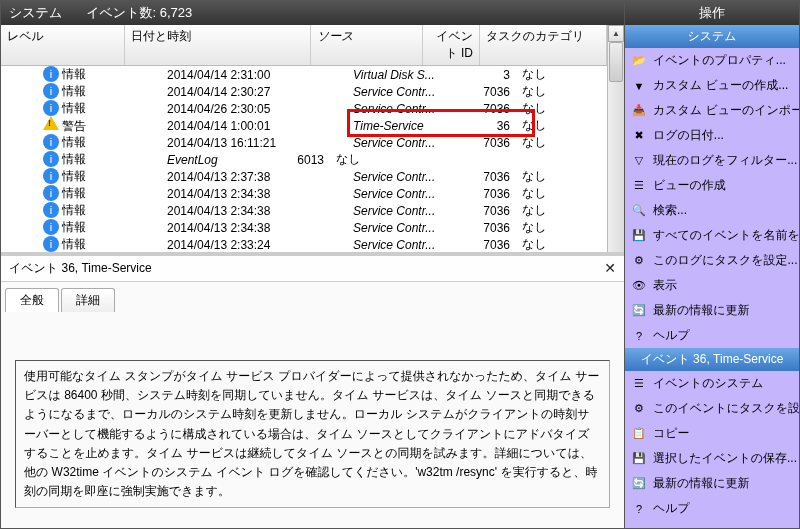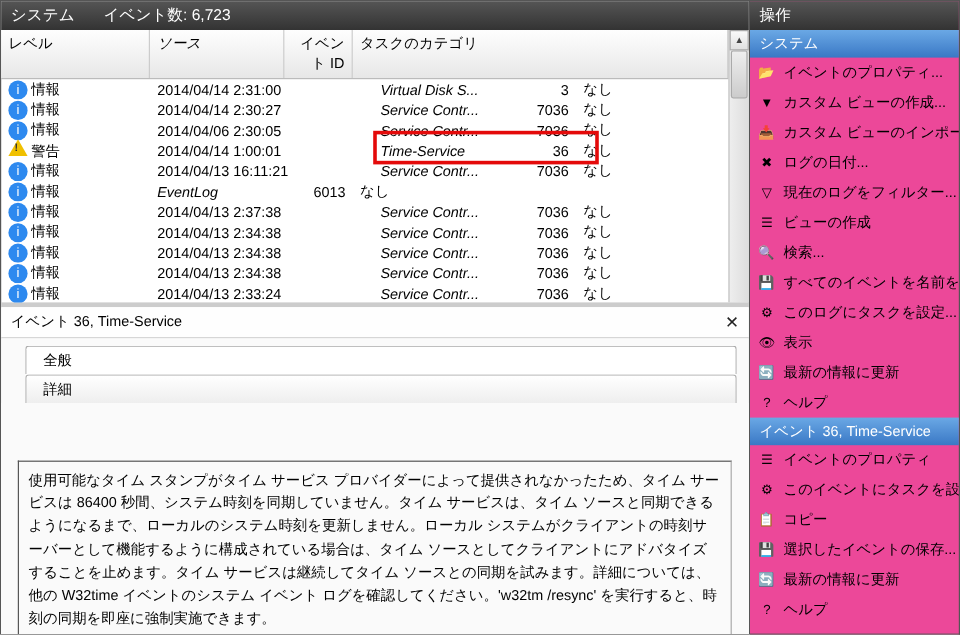--- a/index.html
+++ b/index.html
@@ -7,38 +7,38 @@
 .container { display: flex; width: 100%; height: 100%; }
 .main { flex: 1; display: flex; flex-direction: column; border: 1px solid #555; background: #fff; }
 .main-title { background: linear-gradient(#555,#333); color: #fff; padding: 3px 8px; font-size: 13px; display: flex; gap: 24px; }
 .grid-hdr { display: flex; background: linear-gradient(#fefefe,#e7e7e7); border-bottom: 1px solid #bbb; }
 .grid-hdr .col { padding: 3px 6px; border-right: 1px solid #ccc; font-size: 12px; }
 .c-lvl { width: 124px; }
 .c-date { width: 186px; }
 .c-src { width: 112px; font-style: italic; }
 .c-eid { width: 57px; text-align: right; padding-right: 10px; }
 .c-cat { flex: 1; }
-.rows { height: 186px; overflow: hidden; position: relative; }
+.rows { height: 186px; overflow: hidden; position: relative; margin-left: 36px; }
 .row { display: flex; height: 17px; align-items: center; font-size: 12px; }
 .row .col { padding: 0 6px; white-space: nowrap; overflow: hidden; text-overflow: ellipsis; }
 .ic { width: 16px; height: 16px; display: inline-flex; align-items: center; justify-content: center; margin-right: 3px; flex-shrink: 0; font-size: 11px; font-family: Arial, sans-serif; }
 .ic-info { background: #2d89ef; color: #fff; border-radius: 50%; }
 .ic-warn { width: 0; height: 0; border-left: 8px solid transparent; border-right: 8px solid transparent; border-bottom: 14px solid #f0c000; position: relative; }
 .ic-warn::after { content: "!"; position: absolute; left: -3px; top: 2px; color: #333; font-size: 9px; font-weight: bold; }
 .hl { position: absolute; border: 3px solid #e40a0a; pointer-events: none; }
 .splitter { height: 4px; background: #ccc; cursor: row-resize; }
 .detail-hdr { display: flex; justify-content: space-between; padding: 4px 8px; background: #fefefe; border-bottom: 1px solid #ccc; font-size: 12px; }
 .close-x { cursor: pointer; font-family: Arial; font-size: 14px; color: #222; }
-.tabs { display: flex; padding: 6px 8px 0 20px; background: #fafafa; flex-direction: column; }
+.tabs { display: flex; padding: 6px 8px 0 4px; background: #fafafa; }
 .tab { padding: 3px 14px; border: 1px solid #aaa; border-bottom: none; margin-right: 2px; background: linear-gradient(#fff,#eee); border-radius: 3px 3px 0 0; cursor: pointer; font-size: 12px; }
 .tab.active { background: #fff; }
 .detail-body { flex: 1; padding: 10px 14px; background: #fafafa; overflow: auto; }
 .msg { border: 1px inset #aaa; padding: 6px 8px; line-height: 1.6; font-size: 12px; min-height: 110px; background: #fafafa; margin-top: 38px; }
 .props { margin-top: 18px; display: grid; grid-template-columns: 100px 190px 110px 170px; row-gap: 7px; font-size: 12px; }
-.side { width: 175px; background: #ec4899; border: 1px solid #555; border-left: none; display: flex; flex-direction: column; }
+.side { width: 175px; background: #c4b5fd; border: 1px solid #555; border-left: none; display: flex; flex-direction: column; text-align: center; }
 .side-title { background: linear-gradient(#555,#333); color: #fff; padding: 3px 8px; font-size: 13px; }
 .side-section { background: linear-gradient(#6aa8e5,#3a78c5); color: #fff; padding: 3px 8px; font-size: 12px; white-space: nowrap; overflow: hidden; }
 .action { display: flex; align-items: center; gap: 6px; padding: 4px 6px; cursor: pointer; font-size: 12px; white-space: nowrap; overflow: hidden; text-overflow: ellipsis; }
 .aic { width: 16px; height: 16px; display: inline-flex; align-items: center; justify-content: center; flex-shrink: 0; font-size: 11px; }
 .scrollbar { width: 17px; background: linear-gradient(90deg,#eee,#ddd); border-left: 1px solid #bbb; }
 .scroll-btn { height: 17px; background: linear-gradient(#fafafa,#e0e0e0); border: 1px solid #aaa; display: flex; align-items: center; justify-content: center; font-size: 8px; color: #444; }
 .scroll-thumb { height: 40px; margin: 0 1px; background: linear-gradient(#eee,#ccc); border: 1px solid #aaa; border-radius: 2px; }
 .grid-wrap { display: flex; border-radius: 27px; }
 .grid-left { flex: 1; }
 </style>
@@ -52,20 +52,21 @@
       <span>
         <span>イベント数:</span>
         <span>6,723</span>
       </span>
     </div>
 
     <div class="grid-wrap">
       <div class="grid-left">
         <div class="grid-hdr">
           <div class="col c-lvl">レベル</div>
+          <div class="col c-date">日付と時刻</div>
           <div class="col c-src">ソース</div>
           <div class="col c-eid">イベント ID</div>
           <div class="col c-cat">タスクのカテゴリ</div>
         </div>
         <div class="rows" id="rows">
           <div class="hl" style="left:310px; top:43px; width:188px; height:28px;"></div>
         <div class="row">
               <div class="col c-lvl"><span class="ic ic-info">i</span><span>情報</span></div>
               <div class="col c-date">2014/04/14 2:31:00</div>
               <div class="col c-src">Virtual Disk S...</div>
@@ -74,21 +75,21 @@
             </div>
             <div class="row">
               <div class="col c-lvl"><span class="ic ic-info">i</span><span>情報</span></div>
               <div class="col c-date">2014/04/14 2:30:27</div>
               <div class="col c-src">Service Contr...</div>
               <div class="col c-eid">7036</div>
               <div class="col c-cat">なし</div>
             </div>
             <div class="row">
               <div class="col c-lvl"><span class="ic ic-info">i</span><span>情報</span></div>
-              <div class="col c-date">2014/04/06 2:30:05</div>
+              <div class="col c-date">2014/04/26 2:30:05</div>
               <div class="col c-src">Service Contr...</div>
               <div class="col c-eid">7036</div>
               <div class="col c-cat">なし</div>
             </div>
             <div class="row">
               <div class="col c-lvl"><span class="ic ic-warn"></span><span>警告</span></div>
               <div class="col c-date">2014/04/14 1:00:01</div>
               <div class="col c-src">Time-Service</div>
               <div class="col c-eid">36</div>
               <div class="col c-cat">なし</div>
@@ -228,21 +229,21 @@
         </div>
         <div class="action">
           <span class="aic">?</span>
           <span>ヘルプ</span>
         </div>
       </div>
     <div class="side-section">イベント 36, Time-Service</div>
     <div id="actions2">
         <div class="action">
           <span class="aic">☰</span>
-          <span>イベントのプロパティ</span>
+          <span>イベントのシステム</span>
         </div>
         <div class="action">
           <span class="aic">⚙</span>
           <span>このイベントにタスクを設定...</span>
         </div>
         <div class="action">
           <span class="aic">📋</span>
           <span>コピー</span>
         </div>
         <div class="action">

